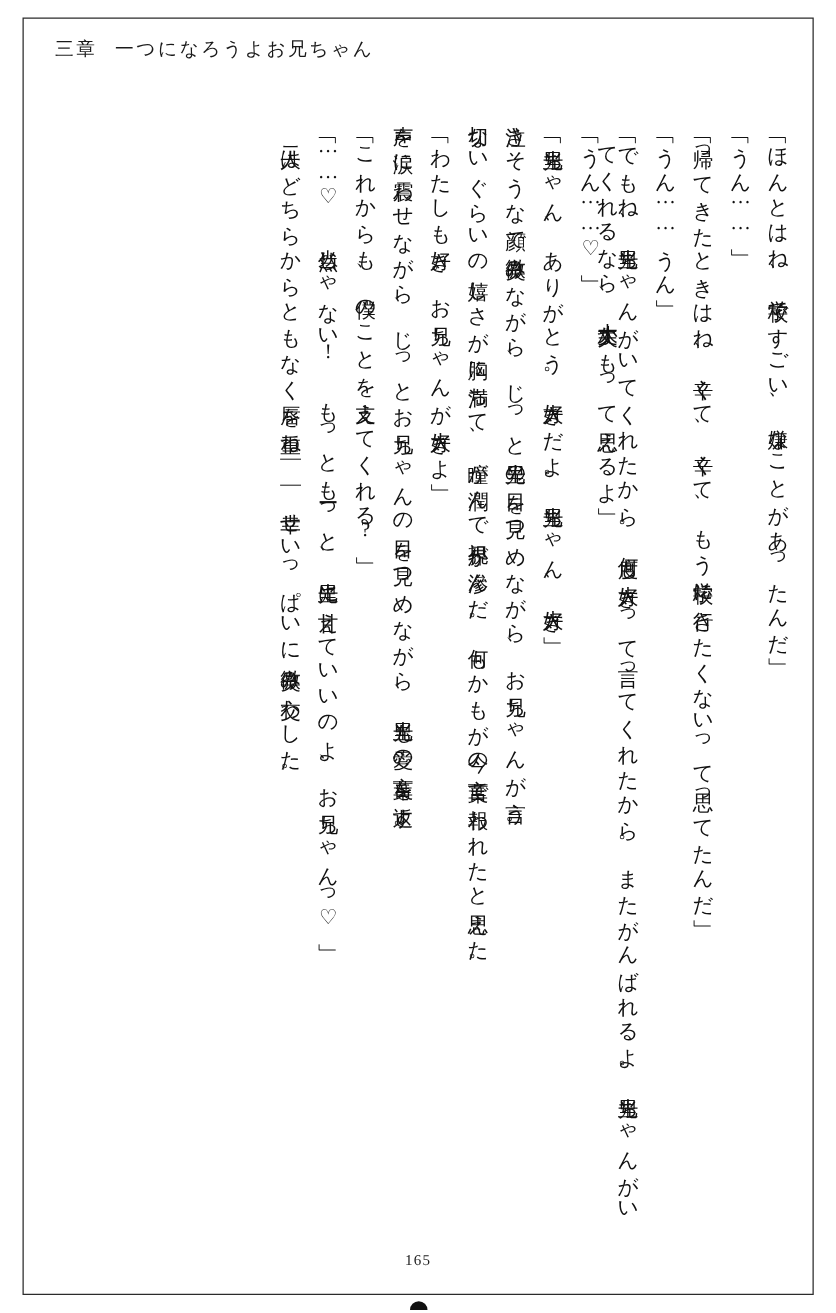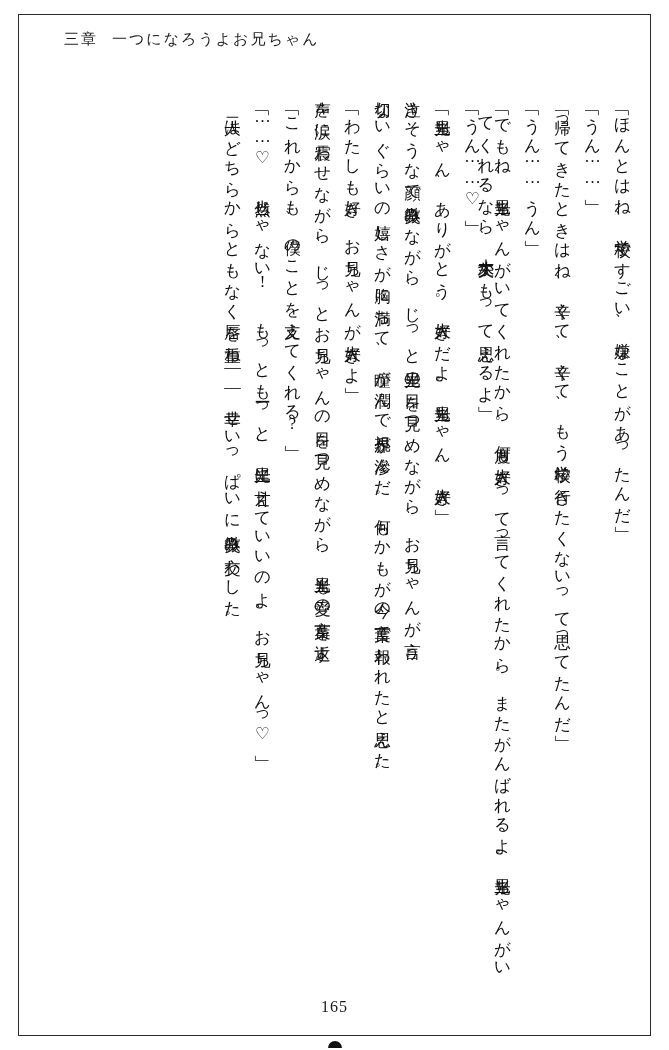--- a/index.html
+++ b/index.html
@@ -35,21 +35,20 @@
   .running-head {
     position: absolute;
     top: 30px;
     right: 44px;
     left: 44px;
     text-align: left;
     font-size: 15px;
     letter-spacing: 2px;
     color: #1a1a1a;
     white-space: nowrap;
-    margin-left: 20px;
   }
   .running-head .chapter-num {
     margin-right: 14px;
   }
   .body-area {
     position: absolute;
     left: 40px;
     top: 88px;
     width: 590px;
     height: 880px;
@@ -73,21 +72,21 @@
   }
   .col.indent {
     padding-top: 17px;
   }
   .page-number {
     position: absolute;
     bottom: 34px;
     left: 0;
     width: 669px;
     text-align: center;
-    font-size: 16px;
+    font-size: 12px;
     color: #1a1a1a;
     letter-spacing: 1px;
   }
   .spine-dot {
     position: absolute;
     bottom: 2px;
     left: 50%;
     transform: translateX(-50%);
     width: 14px;
     height: 7px;

